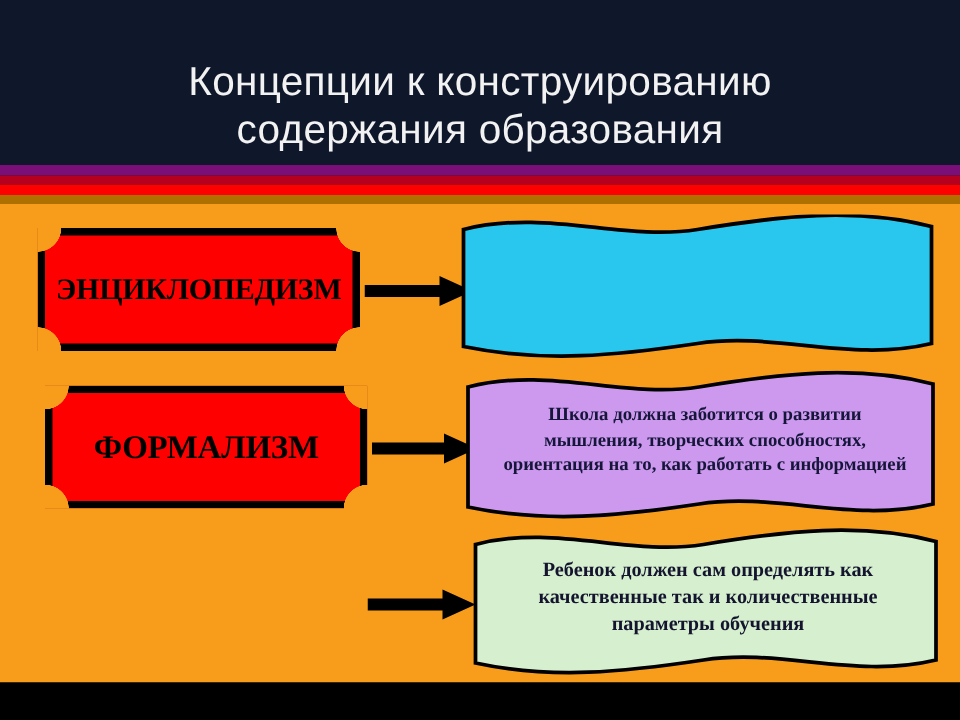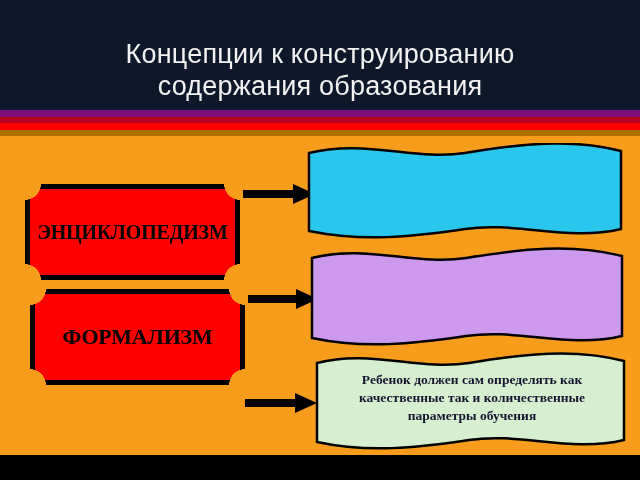--- a/index.html
+++ b/index.html
@@ -62,38 +62,37 @@
     left: 0; top: 455px;
     width: 640px;
     height: 25px;
     background: #000000;
   }
 
   
   .plaque {
     position: absolute;
     width: 215px;
-    height: 96px;
+    height: 82px;
     background: #fe0000;
     border: 5px solid #000000;
     box-sizing: border-box;
     display: flex;
     align-items: center;
     justify-content: center;
     -webkit-mask-image: radial-gradient(circle 16px at 0% 0%,    transparent 98%, #000 100%),
                         radial-gradient(circle 16px at 100% 0%,  transparent 98%, #000 100%),
                         radial-gradient(circle 16px at 0% 100%,  transparent 98%, #000 100%),
                         radial-gradient(circle 16px at 100% 100%,transparent 98%, #000 100%);
     -webkit-mask-composite: source-in;
     mask-image: radial-gradient(circle 16px at 0% 0%,    transparent 98%, #000 100%),
                 radial-gradient(circle 16px at 100% 0%,  transparent 98%, #000 100%),
                 radial-gradient(circle 16px at 0% 100%,  transparent 98%, #000 100%),
                 radial-gradient(circle 16px at 100% 100%,transparent 98%, #000 100%);
     mask-composite: intersect;
-    margin-top: 32px;
   }
   .plaque-label {
     color: #000000;
     font-family: "Liberation Serif", serif;
     font-weight: bold;
     font-size: 22px;
     white-space: nowrap;
     letter-spacing: -0.2px;
   }
   #plaque-1 { left: 25px; top: 152px; }
@@ -187,20 +186,23 @@
   </svg>
 
   <svg class="wave" id="wave-2" viewBox="0 0 320 100" preserveAspectRatio="none">
     <path d="M4,11
              C 58,-3 108,19 158,11
              C 213,2 263,-4 314,9
              L 314,89
              C 260,102 210,81 158,89
              C 104,97 56,102 4,91 Z" fill="#cc99ef" stroke="#000000" stroke-width="2.5"></path>
   </svg>
+  <div class="wave-text" id="wave-text-2">Школа должна заботится о развитии
+мышления, творческих способностях,
+ориентация на то,  как работать с информацией</div>
 
 
   <svg class="arrow" id="arrow-3" viewBox="0 0 72 22">
     <path d="M0,7 L50,7 L50,1 L72,11 L50,21 L50,15 L0,15 Z" fill="#000000"></path>
   </svg>
 
   <svg class="wave" id="wave-3" viewBox="0 0 317 99" preserveAspectRatio="none">
     <path d="M4,11
              C 57,-3 106,19 156,11
              C 211,2 261,-4 311,9

